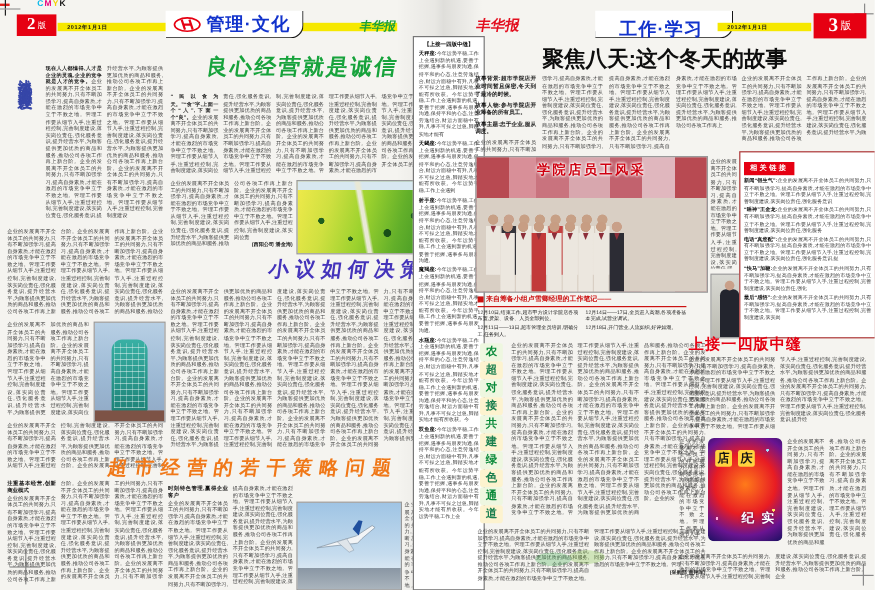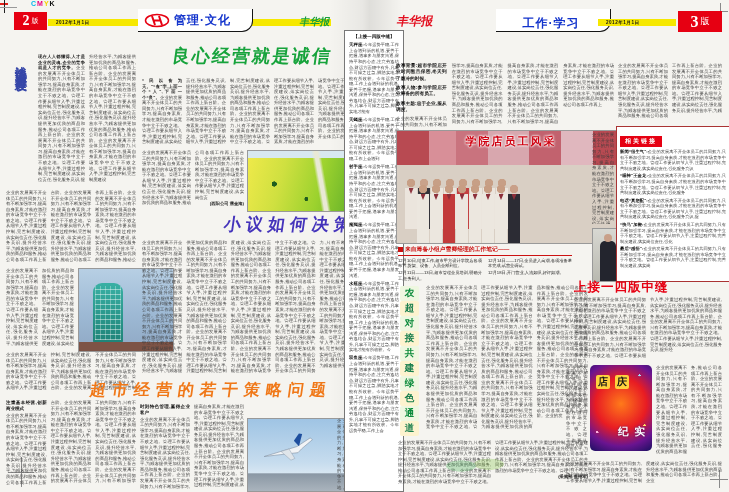--- a/index.html
+++ b/index.html
@@ -13,21 +13,21 @@
   .cmyk{position:absolute;font-size:7px;font-weight:bold;letter-spacing:1px;}
   .cmyk span{display:inline-block;}
   
   .pageno{position:absolute;background:#e60012;color:#fff;display:flex;align-items:center;justify-content:center;gap:2px;}
   .pageno b{font-size:14px;line-height:1;font-family:"Liberation Serif","DejaVu Serif",serif;}
   .pageno i{font-style:normal;font-size:7px;}
   .ybar{position:absolute;background:#f6e800;display:flex;align-items:center;}
   .ybar .date{font-size:4.6px;font-weight:bold;color:#111;padding-left:8px;letter-spacing:.5px;}
   .htab{position:absolute;background:#fff;border-bottom:1.6px solid #161616;border-right:1.6px solid #161616;
         border-bottom-right-radius:11px;display:flex;align-items:center;gap:4px;padding:2px 10px 2px 6px;height:18px;}
-  .sectlbl{font-size:12px;font-weight:bold;color:#1233cc;letter-spacing:1px;white-space:nowrap;}
+  .sectlbl{font-size:15px;font-weight:bold;color:#1233cc;letter-spacing:1px;white-space:nowrap;}
   .mast{position:absolute;font-family:"DejaVu Serif","Liberation Serif",serif;font-weight:bold;transform:skewX(-10deg);}
   .mast.green{color:#17a03a;font-size:10px;}
   .mast.red{color:#e31020;font-size:12px;}
   
   .body-text{position:absolute;font-size:4.3px;line-height:1.3;text-align:justify;color:#3b3b3b;
              overflow:hidden;column-fill:auto;}
   .cols2{column-count:2;column-gap:4px;}
   .cols3{column-count:3;column-gap:4px;}
   .cols4{column-count:4;column-gap:5px;}
   .cols5{column-count:5;column-gap:4px;}
@@ -50,21 +50,21 @@
   .vtiles span:nth-child(even){background:#fdf3cf;color:#1a7f4e;}
   
   .strip{position:absolute;background:#fff;border:0.6px solid #777;padding:3px 4px;font-size:4.2px;
          line-height:1.32;text-align:justify;color:#3b3b3b;overflow:hidden;}
   .strip .head{font-weight:bold;font-size:4.6px;text-align:center;margin-bottom:2px;color:#111;}
   .hs{margin-bottom:2.5px;}
   .hs b{font-size:4.4px;color:#111;}
   .fold{position:absolute;left:330px;top:0;width:72px;height:492px;
         background:linear-gradient(90deg,rgba(0,0,0,0) 0%,rgba(0,0,0,.05) 45%,rgba(0,0,0,.09) 55%,rgba(0,0,0,0) 100%);}
   
-  .photo{position:absolute;overflow:hidden;border:0.5px solid #999;padding-left:36px;}
+  .photo{position:absolute;overflow:hidden;border:0.5px solid #999;}
   .ph-building{background:linear-gradient(180deg,#b7cfe4 0%,#9db9d4 55%,#8fa8c4 100%);}
   .ph-building .tower{position:absolute;left:14px;bottom:8px;width:30px;height:60px;
       background:linear-gradient(180deg,#39b0a4,#1e8378);border-radius:9px 9px 2px 2px;}
   .ph-building .tower:before{content:"";position:absolute;inset:3px 2px;
       background:repeating-linear-gradient(0deg,rgba(255,255,255,.45) 0 1px,transparent 1px 5px),
                  repeating-linear-gradient(90deg,rgba(255,255,255,.3) 0 1px,transparent 1px 5px);}
   .ph-building .base{position:absolute;left:0;bottom:0;width:100%;height:9px;background:#7d5346;}
   .ph-land{background:
       radial-gradient(circle 4px at 18% 55%,#1f5e1f 0 60%,transparent 70%),
       radial-gradient(circle 5px at 68% 72%,#184f18 0 60%,transparent 70%),
@@ -231,20 +231,21 @@
     <span class="sectlbl">工作·学习</span>
   </div>
   <div class="ybar" style="left:598px;top:19px;width:78px;height:7px;">
     <span class="date">2012年1月1日</span>
   </div>
   <div class="pageno" style="left:678px;top:11px;width:44px;height:21px;">
     <b style="font-size:16px;">3</b>
       <i style="font-size:9px;">版</i>
   </div>
 
+  <div class="t-main" style="left:452px;top:37px;">聚焦八天:这个冬天的故事</div>
 
   <div class="body-text cols4" style="left:396px;top:63px;width:218px;height:66px;">
     <p class="introline">故事背景:超市学院店开业时间暂且保密,冬天到了最冷的时候。</p>
     <p class="introline">故事人物:参与学院店开业筹备的所有员工。</p>
     <p class="introline">故事主题:忠于企业,服从调度。</p>
     <span>企业的发展离不开全体员工的共同努力,只有不断加强学习,提高自身素质,才能在激烈的市场竞争中立于不败之地。管理工作要从细节入手,注重过程控制,完善制度建设,落实岗位责任,强化服务意识,提升经营水平,为顾客提供更加优质的商品和服务,推动公司各项工作再上新台阶。企业的发展离不开全体员工的共同努力,只有不断加强学习,提高自身素质,才能在激烈的市场竞争中立于不败之地。管理工作要从细节入手,注重过程控制,完善制度建设,落实岗位责任,强化服务意识,提升经营水平,为顾客提供更加优质的商品和服务,推动公司各项工作再上新台阶。企业的发展离不开全体员工的共同努力,只有不断加强学习,提高自身素质,才能在激烈的市场竞争中立于不败之地。管理工作要从细节入手,注重过程控制,完善制度建设,落实岗位责任,强化服务意识,提升经营水平,为顾客提供更加优质的商品和服务,推动公司各项工作再上</span>
   </div>
   <div class="body-text cols2" style="left:618px;top:63px;width:104px;height:58px;">
     <span>企业的发展离不开全体员工的共同努力,只有不断加强学习,提高自身素质,才能在激烈的市场竞争中立于不败之地。管理工作要从细节入手,注重过程控制,完善制度建设,落实岗位责任,强化服务意识,提升经营水平,为顾客提供更加优质的商品和服务,推动公司各项工作再上新台阶。企业的发展离不开全体员工的共同努力,只有不断加强学习,提高自身素质,才能在激烈的市场竞争中立于不败之地。管理工作要从细节入手,注重过程控制,完善制度建设,落实岗位责任,强化服务意识,提升经营水平,为顾客提供更加优质的商品和服</span>
   </div>

